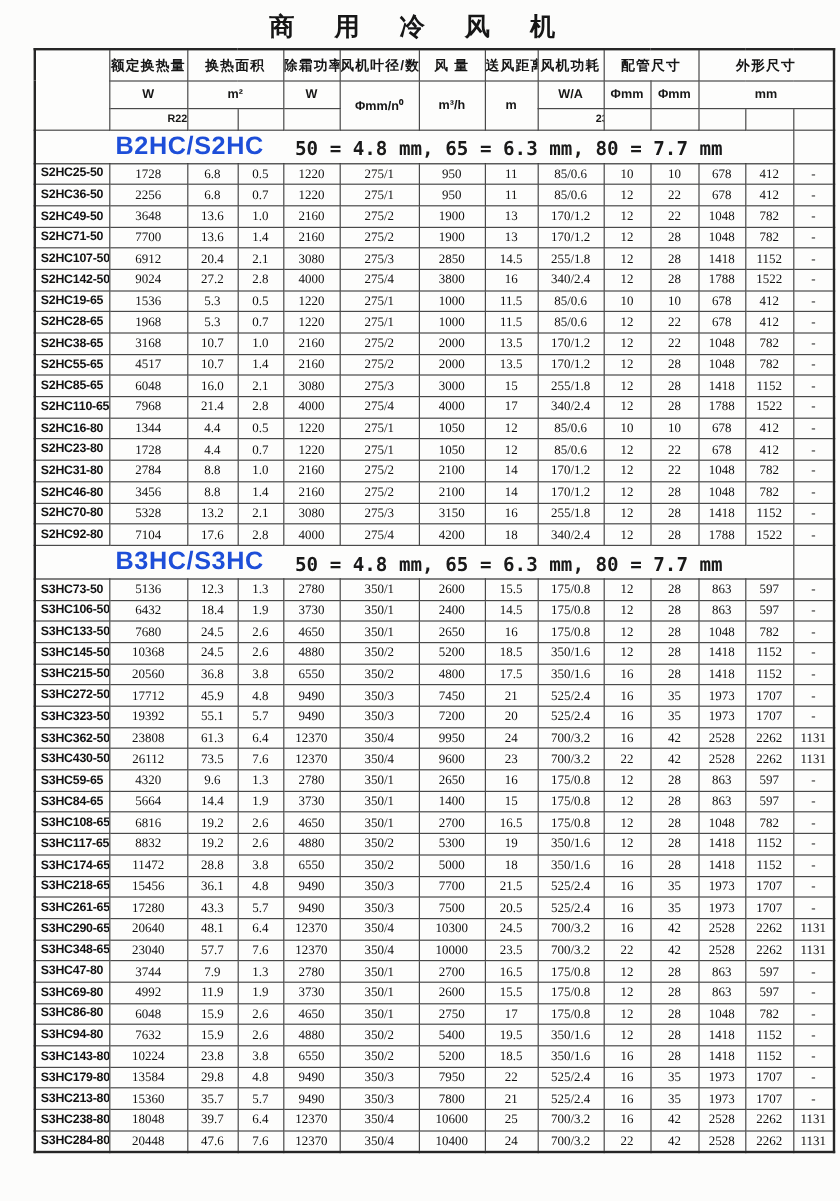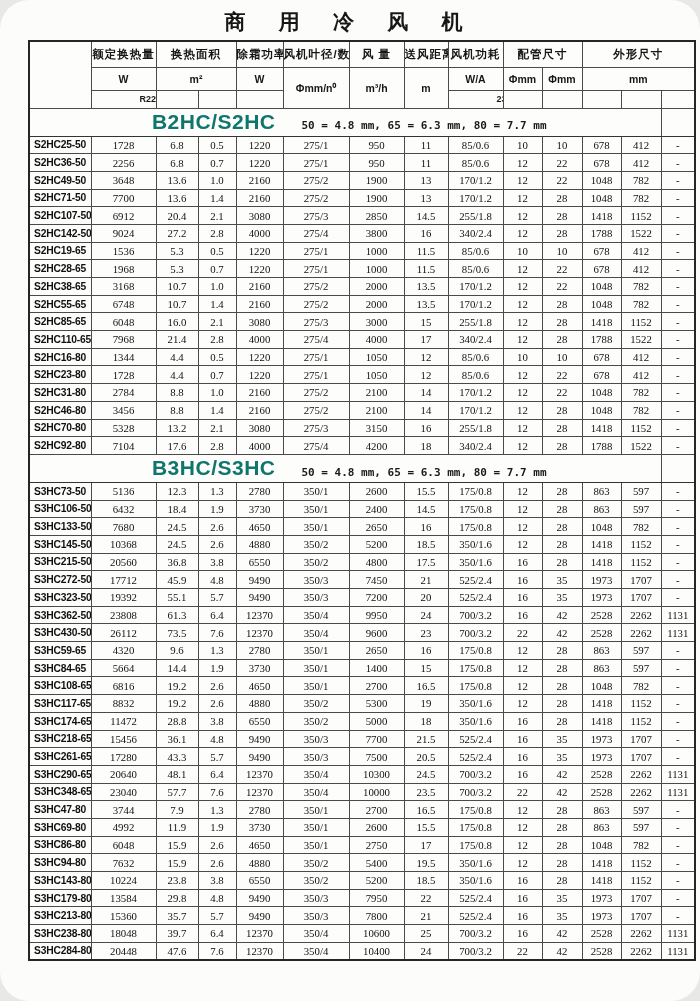--- a/index.html
+++ b/index.html
@@ -1,20 +1,20 @@
 <!DOCTYPE html>
 <html><head>
 <meta charset="utf-8">
 <style>
   * { margin:0; padding:0; box-sizing:border-box; }
   html,body { background:#e8e8e6; }
   .page {
     position:relative; width:700px; height:1001px; margin:0 auto;
     background:#fcfcfb; overflow:hidden;
-    font-family:"Liberation Sans", sans-serif; color:#1c1c1c;border-radius:29px;
+    font-family:"Liberation Sans", sans-serif; color:#1c1c1c;
   }
   .doc-title {
     padding-top:8px; text-align:center;
     font-family:"DejaVu Serif", serif; font-weight:bold;
     font-size:21px; letter-spacing:13px; color:#161616;
   }
   table.spec {
     position:absolute; left:28px; top:40px; width:666px;
     border-collapse:collapse; table-layout:fixed;
     border:2px solid #262626; background:#fdfdfc;
@@ -26,23 +26,23 @@
   
   tr.hr1 th { height:26px; font-size:11.5px; font-weight:bold; letter-spacing:1px; }
   tr.hr2 th { height:23px; font-size:10.5px; font-weight:bold; }
   tr.hr3 th { height:18px; font-size:9px; font-weight:bold;padding-left:48px; }
   th.small { font-size:7.5px; letter-spacing:0; }
   th.nb { border-bottom:none; }
   tr.hr3 th.nt { border-top:none; }
   
   tr.band td { height:28px; border-top:1.5px solid #333; border-bottom:1.5px solid #333; }
   td.band-main { text-align:left; padding-left:8px; }
-  .section-id { font-size:21px; font-weight:bold; letter-spacing:0.5px; color:#0f766e; vertical-align:middle; }
+  .section-id { font-size:21px; font-weight:bold; letter-spacing:0.5px; color:#1d4ed8; vertical-align:middle; }
   .section-note {
-    font-family:"DejaVu Sans Mono", monospace; font-size:11px; font-weight:bold;
+    font-family:"DejaVu Sans Mono", monospace; font-size:16px; font-weight:bold;
     color:#1a1a1a; padding-left:26px; vertical-align:-3px;
   }
   
   tbody.rows td {
     height:17.7px; font-family:"Liberation Serif", serif;
     font-size:10.8px; color:#101010;
   }
   tbody.rows td.model {
     text-align:left; padding-left:4px;
     font-family:"Liberation Sans", sans-serif; font-weight:bold; font-size:10.3px;
@@ -260,21 +260,21 @@
           <td>13.5</td>
           <td>170/1.2</td>
           <td>12</td>
           <td>22</td>
           <td>1048</td>
           <td>782</td>
           <td>-</td>
         </tr>
         <tr>
           <td class="model">S2HC55-65</td>
-          <td>6748</td>
+          <td>4517</td>
           <td>10.7</td>
           <td>1.4</td>
           <td>2160</td>
           <td>275/2</td>
           <td>2000</td>
           <td>13.5</td>
           <td>170/1.2</td>
           <td>12</td>
           <td>28</td>
           <td>1048</td>

